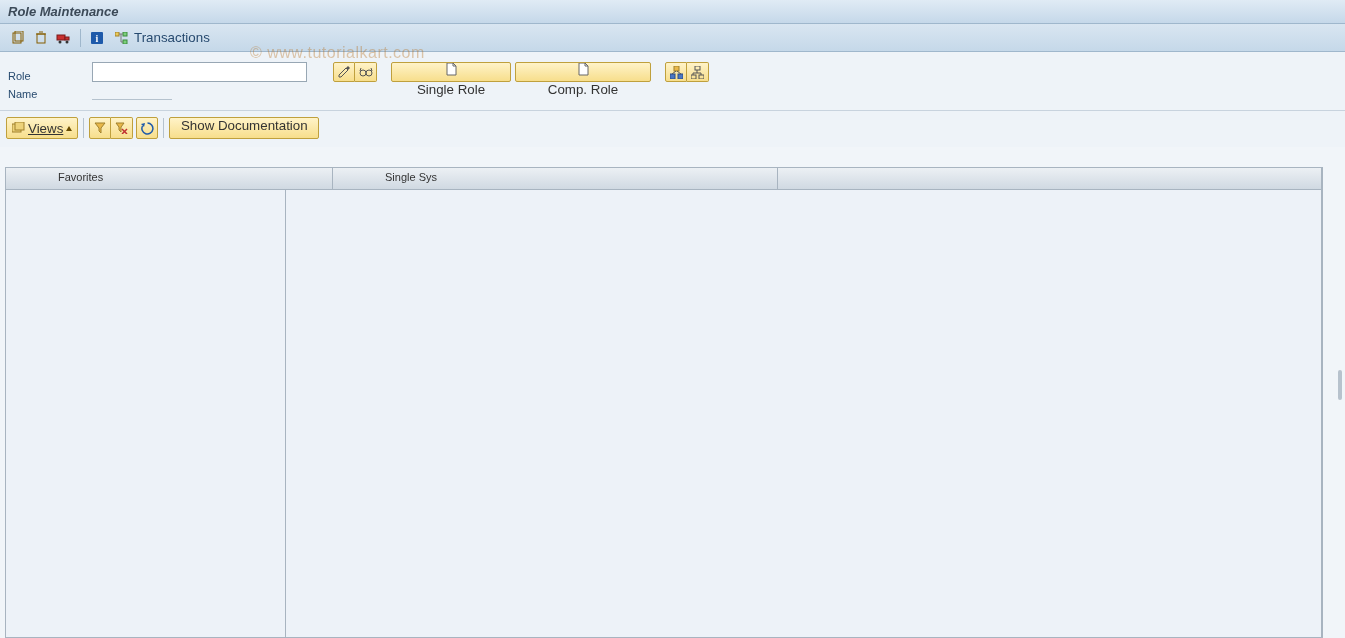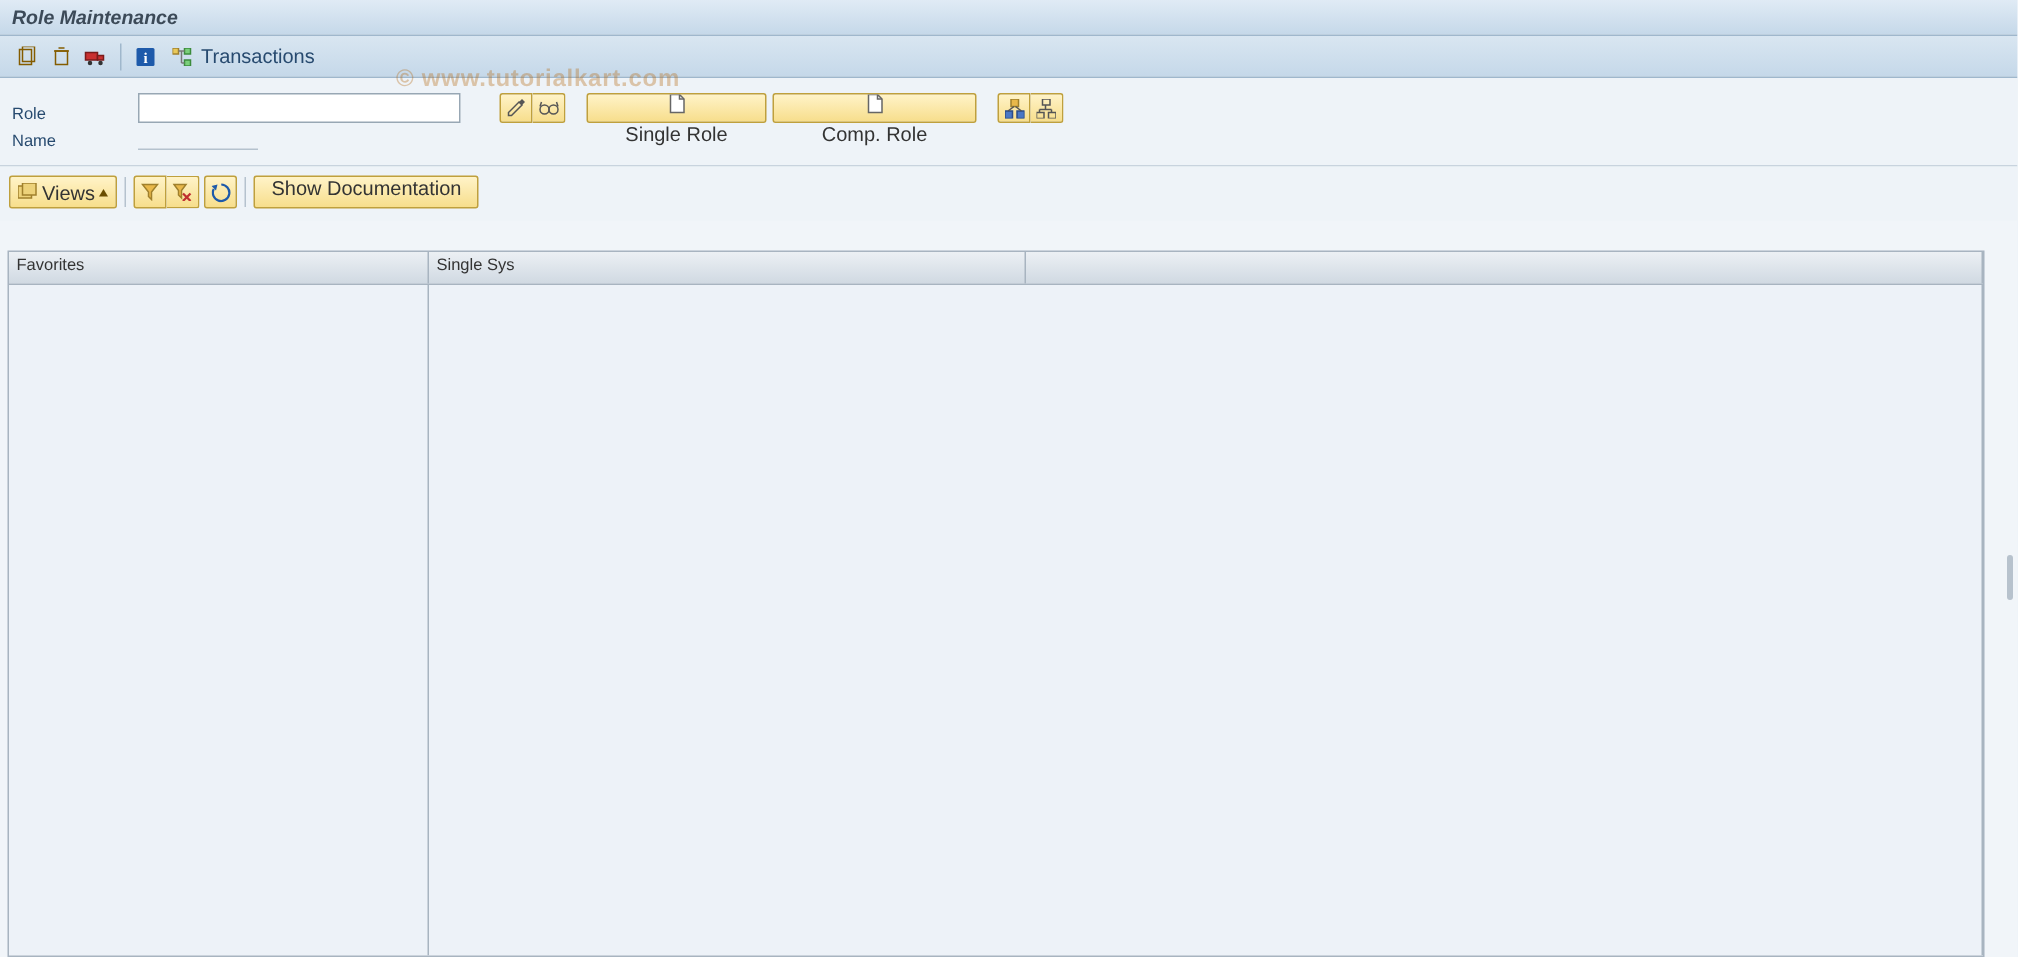--- a/index.html
+++ b/index.html
@@ -132,20 +132,21 @@
     height: 22px;
     background: linear-gradient(#fff3c8, #f7de8c);
     border: 1px solid #bfa03d;
     border-radius: 2px;
     display: inline-flex;
     align-items: center;
     padding: 0 5px;
     cursor: pointer;
     gap: 3px;
     color:#333;
+    text-decoration:underline;
   }
   .triangle {
     width:0;height:0;border-left:3px solid transparent;border-right:3px solid transparent;border-bottom:5px solid #6a4d00;
   }
   .tb-sep2 {
     width:1px;height:20px;background:#b5c2ce;margin: 0 2px;
   }
   
   .grid-area {
     position: absolute;
@@ -160,45 +161,45 @@
   .grid-header {
     height: 22px;
     background: linear-gradient(#ecf0f4,#d0d9e2);
     border-bottom:1px solid #a8b4c0;
     display:flex;
   }
   .grid-col {
     border-right:1px solid #a8b4c0;
     padding: 3px 5px;
     color:#333;
+    margin-left:47px;
   }
   .col-fav { width: 280px; }
   .col-desc { width: 292px; }
   .col-tsys { width: 398px; }
   .col-last { flex:1; }
   .grid-body {
     flex:1;
     display:flex;
     overflow:hidden;
   }
   .grid-body-col {
     border-right:1px solid #a8b4c0;
     height:100%;
   }
   
   .watermark {
     position:absolute;
     top: 44px;
-    left: 264px;
+    left: 250px;
     font-size: 16px;
     font-family: Verdana, sans-serif;
     color: rgba(180,105,20,0.35);
     letter-spacing: 0.5px;
     pointer-events: none;
-    font-weight: bold;
   }
   
   .scroll-thumb {
     position:absolute;
     right:3px;
     top: 370px;
     width:4px;
     height:30px;
     background:#b7c2cd;
     border-radius:2px;

